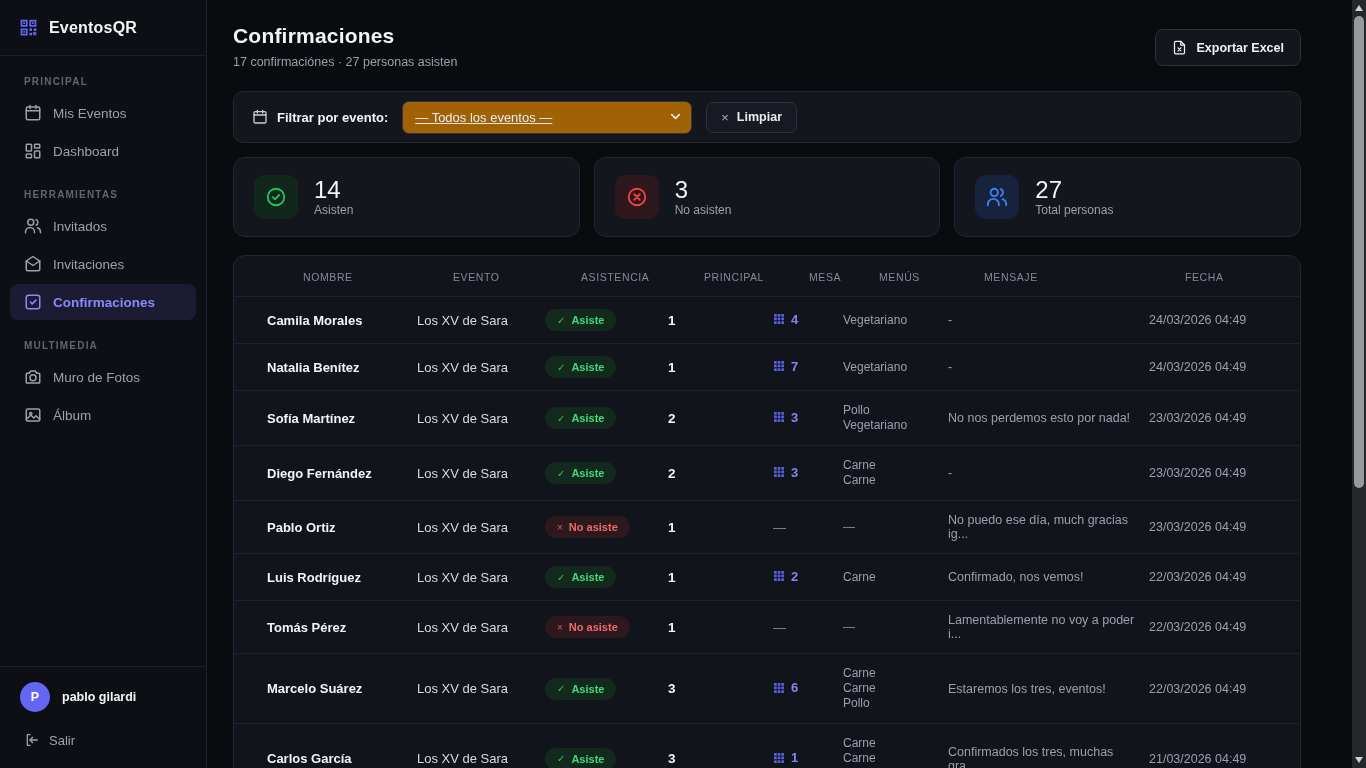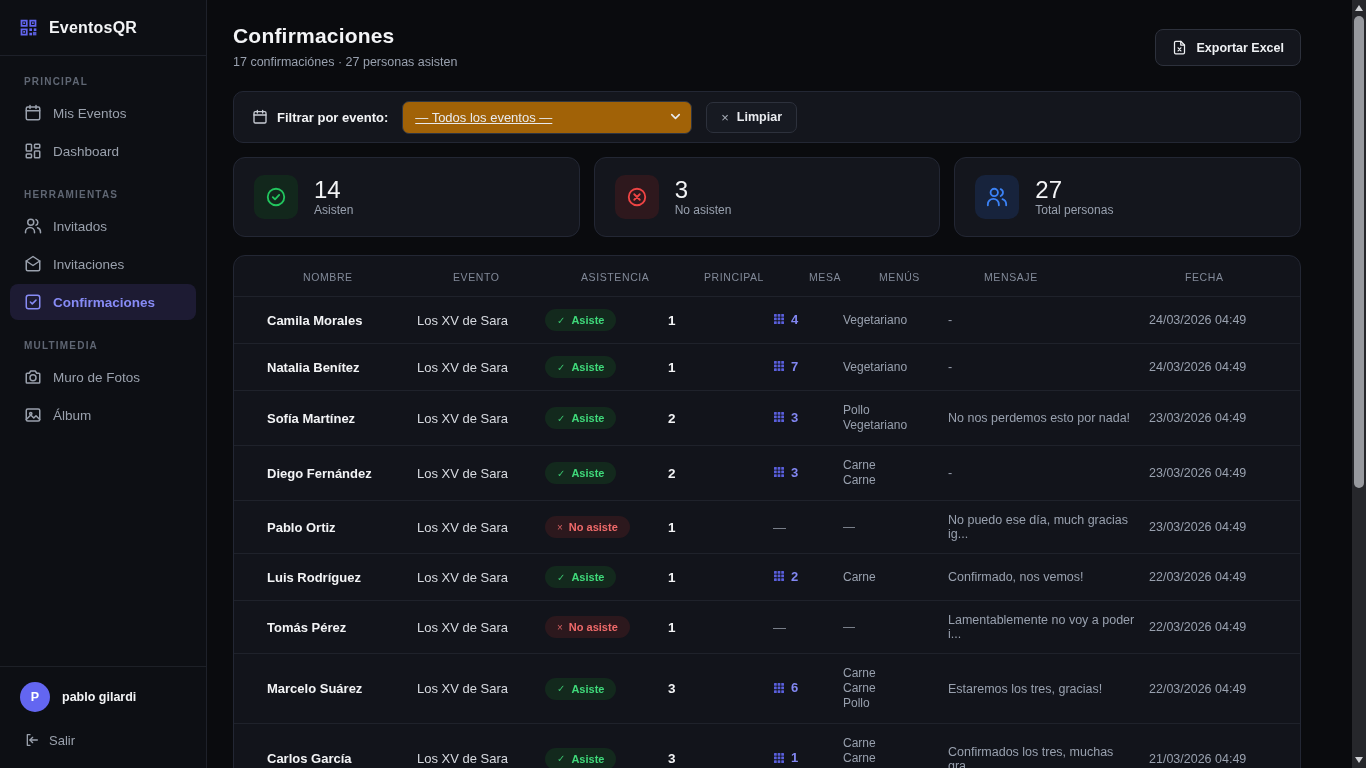--- a/index.html
+++ b/index.html
@@ -445,21 +445,21 @@
                   <rect x="2" y="16.5" width="5.5" height="5.5" rx="1"></rect>
                   <rect x="9.2" y="16.5" width="5.5" height="5.5" rx="1"></rect>
                   <rect x="16.5" y="16.5" width="5.5" height="5.5" rx="1"></rect>
                 </svg>
               </span>6</span></div>
           <div class="td menus-td">
             <div>Carne</div>
             <div>Carne</div>
             <div>Pollo</div>
           </div>
-          <div class="td msg">Estaremos los tres, gracias!</div>
+          <div class="td msg">Estaremos los tres, eventos!</div>
           <div class="td date">22/03/2026 04:49</div>
         </div>
         <div class="tgrid trow">
           <div class="td name">Carlos García</div>
           <div class="td event">Los XV de Sara</div>
           <div class="td"><span class="badge ok"><span class="badge-ic">✓</span>Asiste</span></div>
           <div class="td persons">3</div>
           <div class="td"><span class="mesa"><span class="mesa-ic">
                 <svg width="12" height="12" viewBox="0 0 24 24" fill="currentColor">
                   <rect x="2" y="2" width="5.5" height="5.5" rx="1"></rect>

